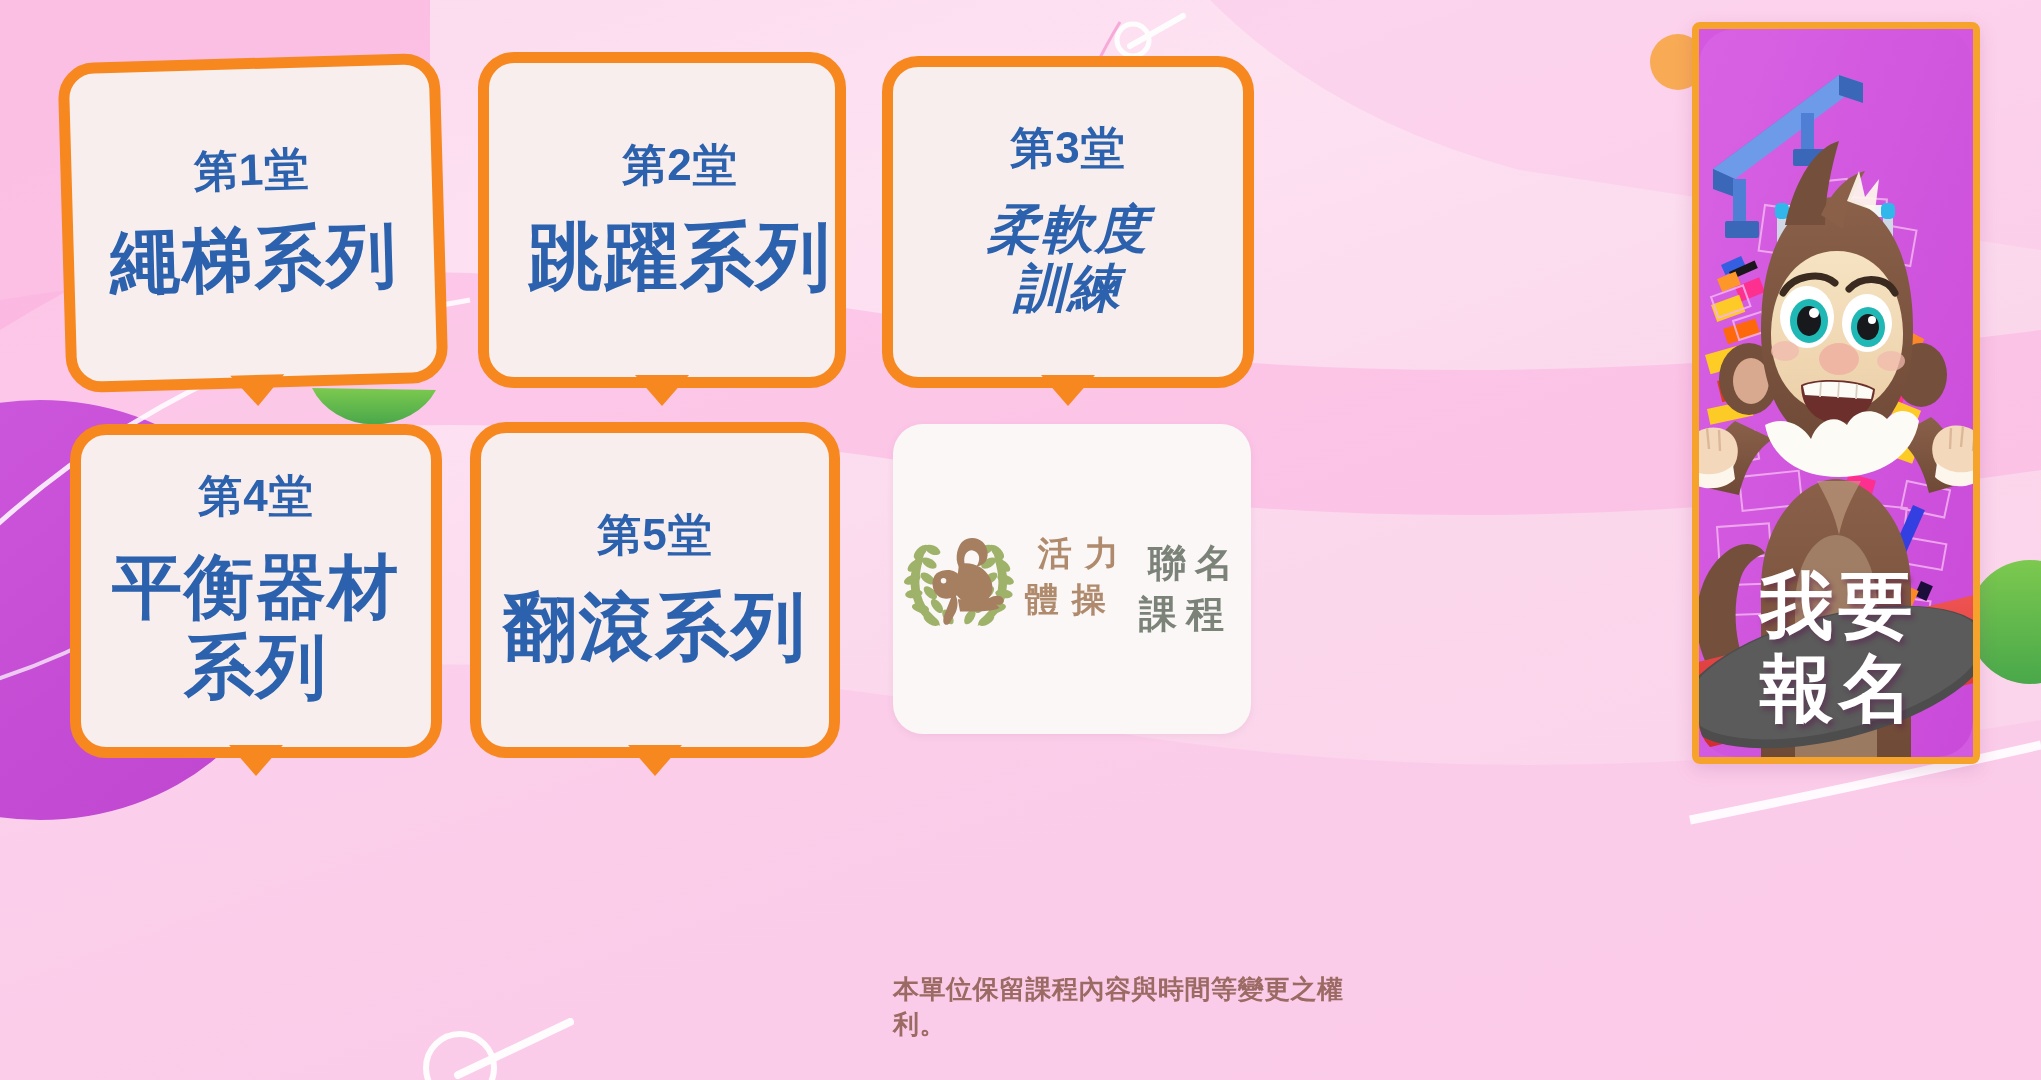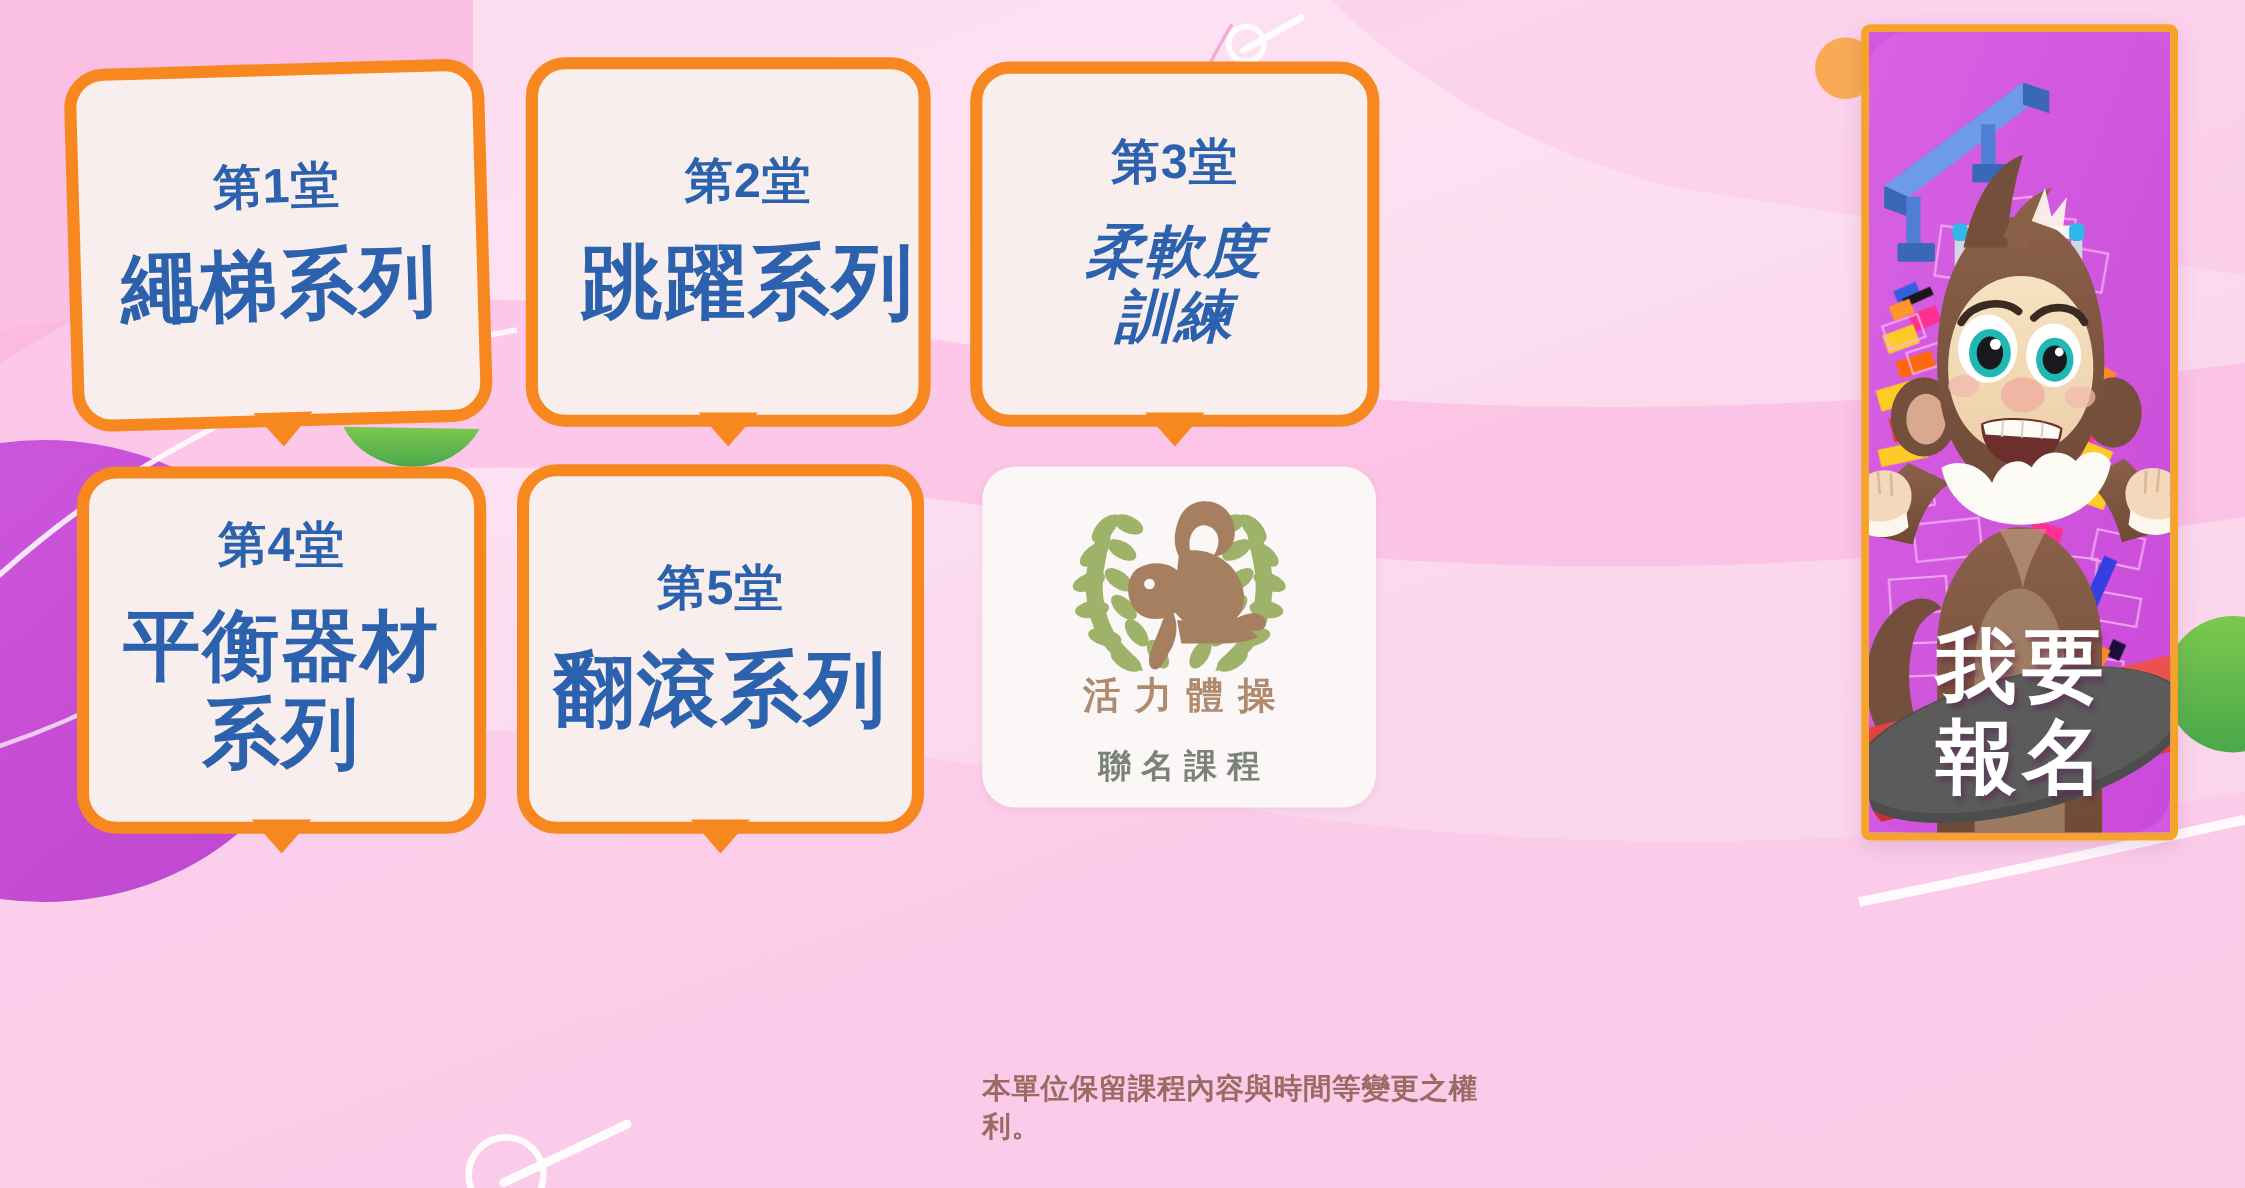--- a/index.html
+++ b/index.html
@@ -49,30 +49,30 @@
   #card5{left:470px; top:422px; width:370px;height:336px;}
 
   #card1 .title{font-size:70px;}
   #card3 .title{font-size:52px;line-height:1.14;font-style:italic;}
   #card4 .title{font-size:70px;line-height:1.14;}
 
   
   #logo-card{
     position:absolute;left:893px;top:424px;width:358px;height:310px;
     background:#faf7f6;border-radius:30px;
-    display:flex;flex-direction:column;align-items:center;justify-content:center;
+    display:flex;flex-direction:row;align-items:center;justify-content:center;
     box-shadow:0 2px 7px rgba(160,90,130,.10);
   }
   .logo-emblem{width:232px;height:172px;display:block;}
   .logo-brand{
     font-size:34px;font-weight:700;color:#b08a6d;letter-spacing:13px;
     text-indent:13px;margin-top:-4px;
   }
   .logo-sub{
-    font-size:30px;font-weight:700;color:#7b8278;letter-spacing:9px;
+    font-size:38px;font-weight:700;color:#7b8278;letter-spacing:9px;
     text-indent:9px;margin-top:20px;
   }
   .disclaimer{
     position:absolute;left:893px;top:972px;width:470px;
     font-size:26px;font-weight:700;color:#9b6a63;letter-spacing:.5px;
     text-align:left;
   }
 
   
   #panel{

